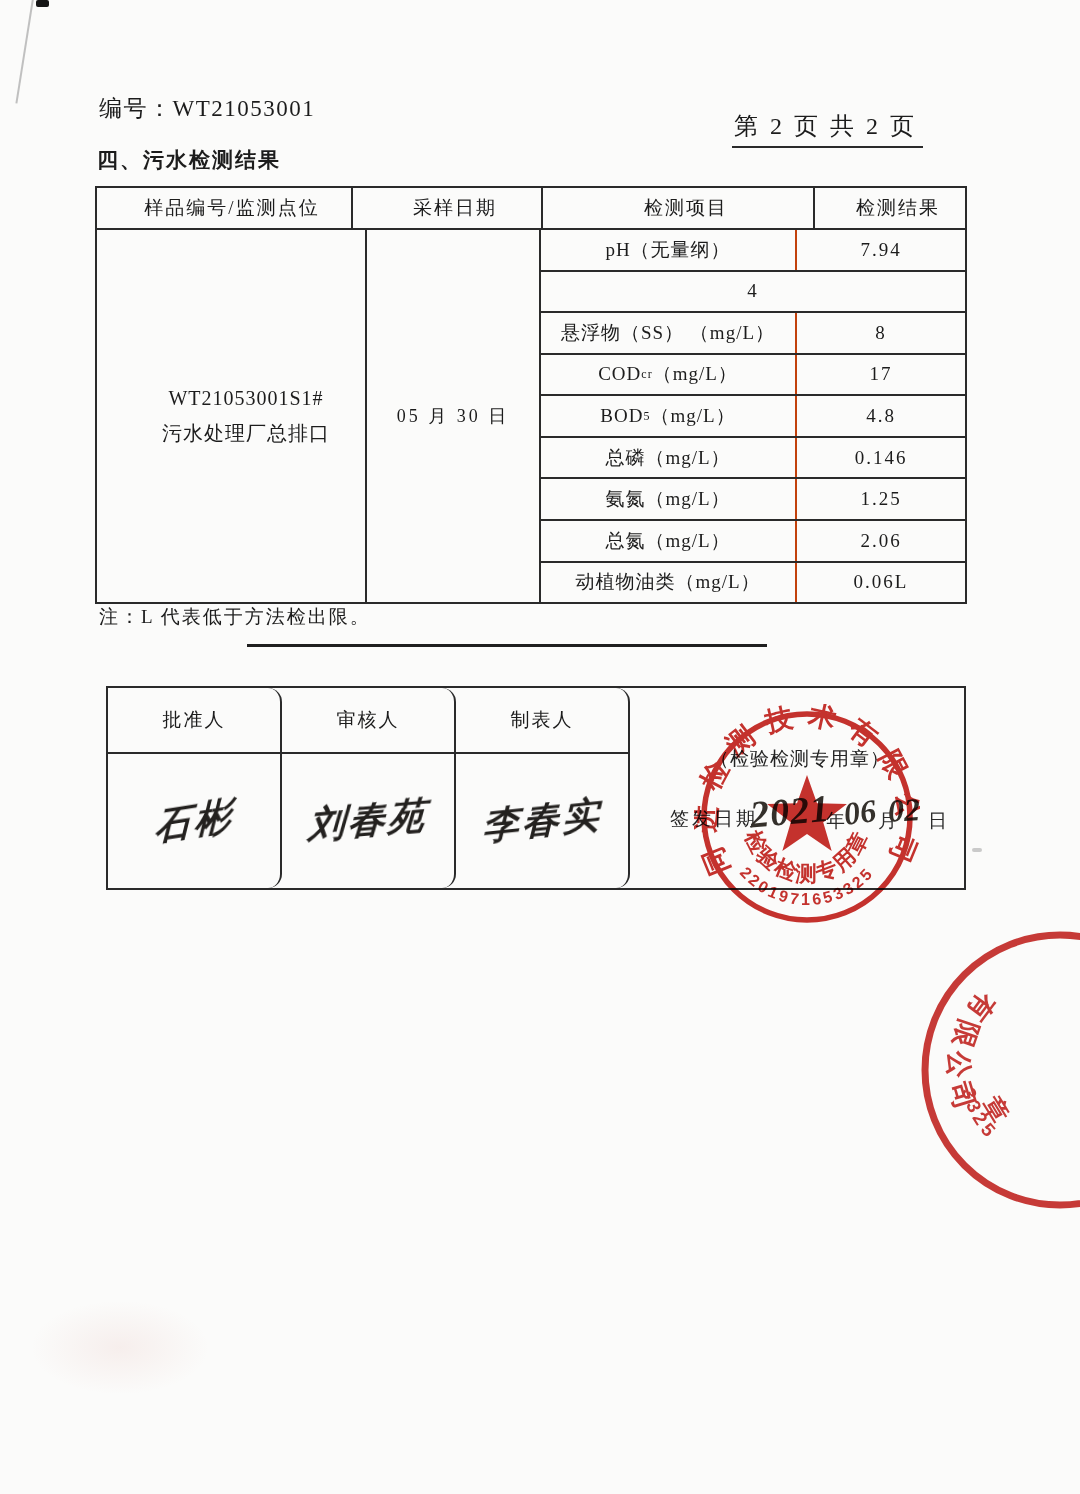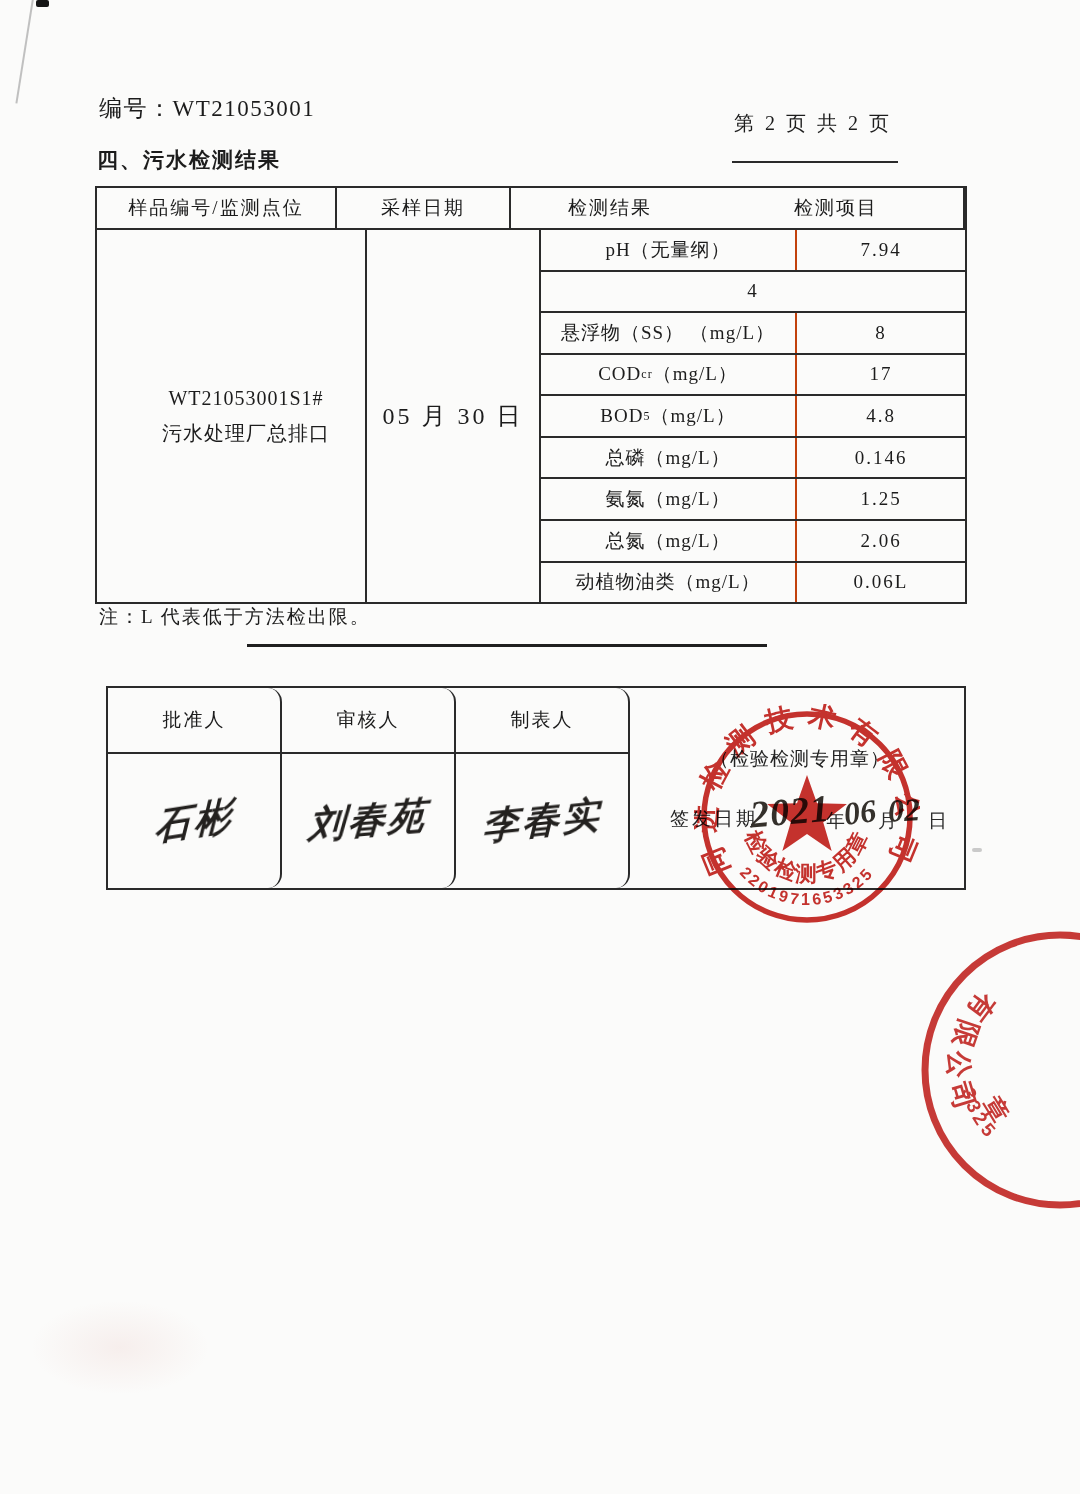--- a/index.html
+++ b/index.html
@@ -7,31 +7,31 @@
     position:relative;
     width:1080px;height:1494px;
     background:#fbfbfa;
     overflow:hidden;
     font-family:"Liberation Serif","DejaVu Serif",serif;
     color:#1c1c1c;
   }
   .abs{position:absolute;}
   
   .doc-number{left:99px;top:93px;font-size:23px;letter-spacing:1.5px;}
-  .page-indicator{left:732px;top:110px;font-size:20px;letter-spacing:3px;border-bottom:2px solid #2a2a2a;padding:0 6px 24px 2px;}
+  .page-indicator{left:732px;top:110px;font-size:24px;letter-spacing:3px;border-bottom:2px solid #2a2a2a;padding:0 6px 4px 2px;}
   .section-title{left:97px;top:146px;font-size:21px;font-weight:bold;letter-spacing:2px;}
 
   
   .rtable{left:95px;top:186px;width:868px;height:414px;border:2px solid #2a2a2a;display:flex;flex-direction:column;}
   .rt-head{flex:none;height:40px;display:flex;border-bottom:2px solid #2a2a2a;}
-  .hcell{display:flex;align-items:center;justify-content:center;font-size:19px;letter-spacing:2px;border-right:2px solid #2a2a2a;}
+  .hcell{display:flex;align-items:center;justify-content:center;font-size:19px;letter-spacing:2px;border-right:2px solid #2a2a2a;padding-left:16px;}
   .c1{width:238px;} .c2{width:172px;} .c3{width:254px;} .c4{flex:1;border-right:none;}
   .rt-body{flex:1;display:flex;}
   .sample-cell{width:238px;border-right:2px solid #2a2a2a;display:flex;flex-direction:column;align-items:center;justify-content:center;font-size:20px;line-height:35px;letter-spacing:1px;padding-left:30px;}
-  .date-cell{width:172px;border-right:2px solid #2a2a2a;display:flex;align-items:center;justify-content:center;font-size:24px;letter-spacing:3px;}
+  .date-cell{width:172px;border-right:2px solid #2a2a2a;display:flex;align-items:center;justify-content:center;font-size:18px;letter-spacing:3px;}
   .param-stack{flex:1;display:flex;flex-direction:column;}
   .trow{flex:1;display:flex;border-bottom:2px solid #2a2a2a;}
   .trow:last-child{border-bottom:none;}
   .item-cell{width:254px;border-right:2px solid #c2410c;display:flex;align-items:center;justify-content:center;font-size:19px;letter-spacing:1px;}
   .result-cell{flex:1;display:flex;align-items:center;justify-content:center;font-size:19px;letter-spacing:2px;}
   .subsc{font-size:12px;vertical-align:sub;}
 
   .note{left:99px;top:604px;font-size:19px;letter-spacing:2px;}
   .divider{left:247px;top:644px;width:520px;height:3px;background:#1f1f1f;}
 
@@ -73,22 +73,22 @@
 <div class="abs fold-mark"></div>
 
 <div class="abs doc-number">编号：WT21053001</div>
 <div class="abs page-indicator">第 2 页 共 2 页</div>
 <div class="abs section-title">四、污水检测结果</div>
 
 <div class="abs rtable">
   <div class="rt-head">
     <div class="hcell c1">样品编号/监测点位</div>
     <div class="hcell c2">采样日期</div>
+    <div class="hcell c3">检测项目</div>
     <div class="hcell c4">检测结果</div>
-    <div class="hcell c3">检测项目</div>
   </div>
   <div class="rt-body">
     <div class="sample-cell">
       <span>WT21053001S1#</span>
       <span>污水处理厂总排口</span>
     </div>
     <div class="date-cell">05 月 30 日</div>
     <div class="param-stack">
       <div class="trow">
         <div class="item-cell">

